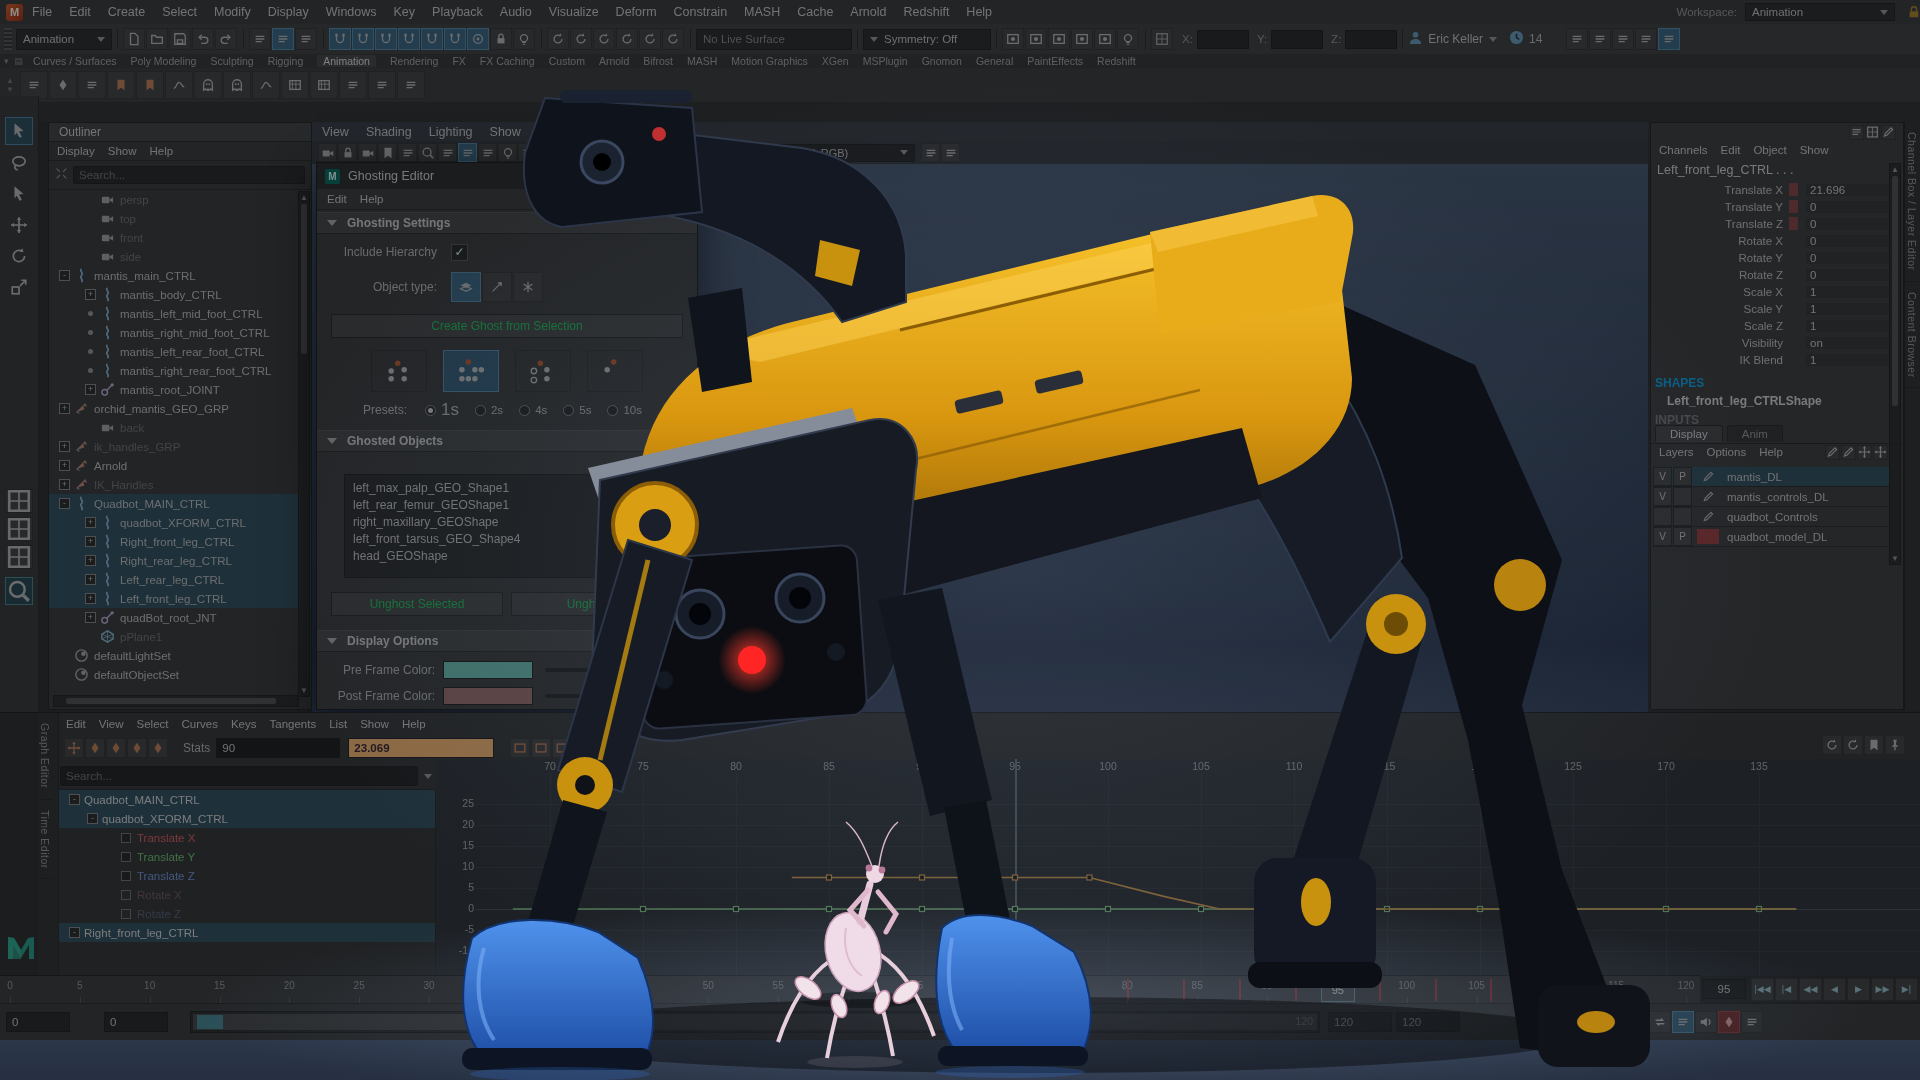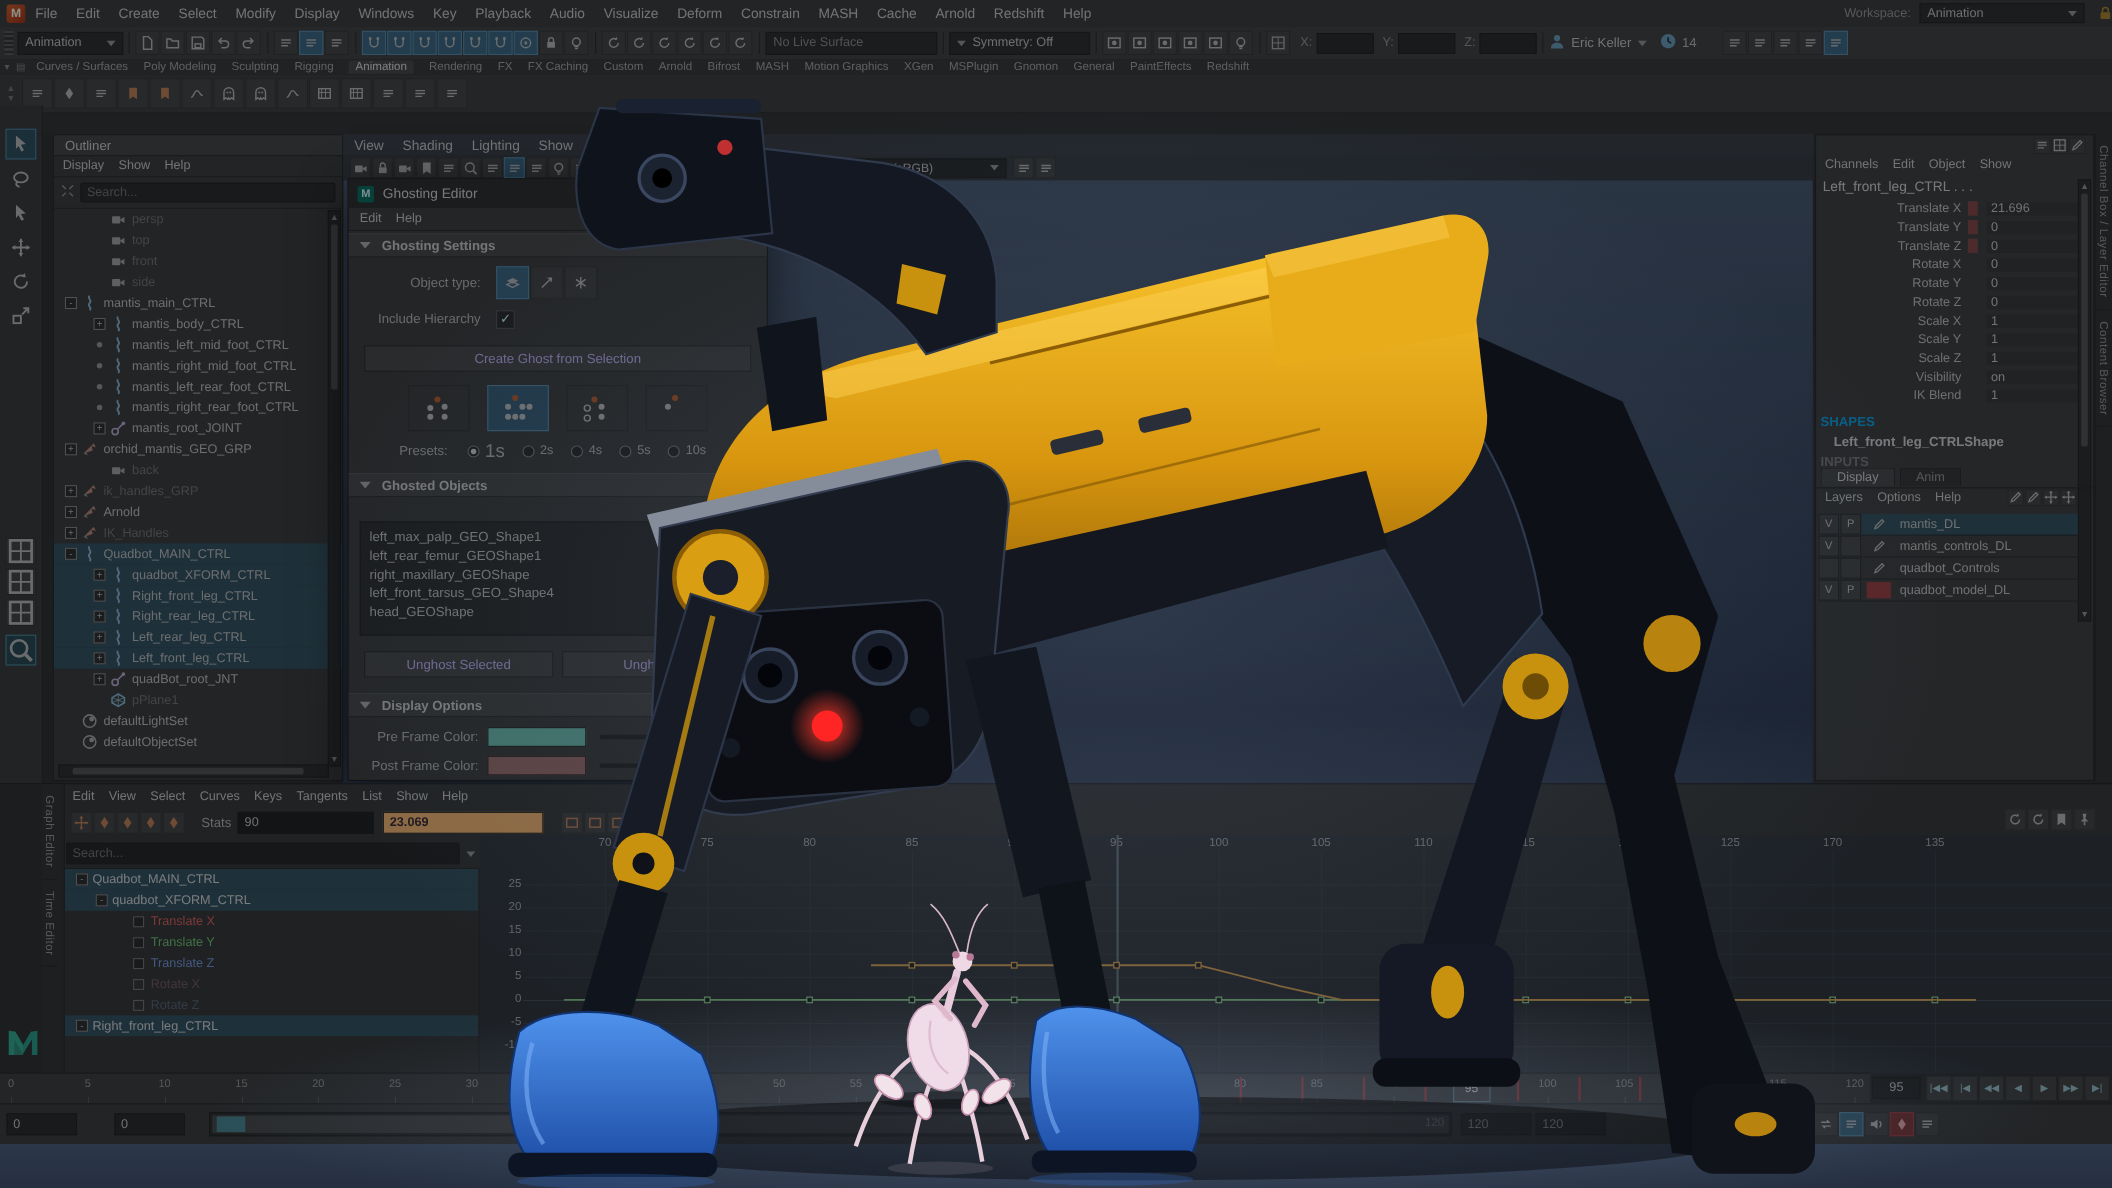--- a/index.html
+++ b/index.html
@@ -35,21 +35,21 @@
   .expander{width:11px;height:11px;border:1px solid #8a8a8a;color:#bbb;font-size:9px;line-height:9px;
             text-align:center;box-sizing:border-box;margin-right:4px;flex:none;background:#2e2e2e}
   .dotc{width:5px;height:5px;border-radius:50%;background:#9a9a9a;margin:0 7px 0 3px;flex:none}
   .oic{width:15px;height:15px;margin-right:5px;flex:none}
   .oic svg{width:15px;height:15px}
   
   .sechdr{background:#4a4a4a;border-top:1px solid #555;border-bottom:1px solid #2e2e2e;
           display:flex;align-items:center;padding:3px 10px;font-size:12px;color:#d0d0d0;font-weight:bold}
   .tri{width:0;height:0;border-left:5px solid transparent;border-right:5px solid transparent;
        border-top:6px solid #b0b0b0;margin-right:10px}
-  .gbtn{background:#4a4a4a;border:1px solid #2c2c2c;color:#c4b5fd;font-size:12px;text-align:center;
+  .gbtn{background:#4a4a4a;border:1px solid #2c2c2c;color:#22c55e;font-size:12px;text-align:center;
         display:flex;align-items:center;justify-content:center;box-sizing:border-box}
   .radio{width:11px;height:11px;border-radius:50%;border:1px solid #888;background:#2b2b2b;
          margin-right:5px;flex:none;position:relative;box-sizing:border-box}
   .radio.on:after{content:"";position:absolute;inset:2px;border-radius:50%;background:#d8d8d8}
   .slider{height:4px;background:#272727;border-radius:2px;position:relative}
   .knob{position:absolute;top:-6px;width:9px;height:16px;background:#9a9a9a;border:1px solid #555;border-radius:2px}
   
   .cbrow{height:17px;display:flex;align-items:center;font-size:11.5px}
   .cbname{width:132px;text-align:right;color:#c4c4c4;flex:none}
   .chip{width:9px;height:13px;margin-left:6px;flex:none}
@@ -899,45 +899,45 @@
     </div>
     <div class="bar" style="height:20px;padding-left:10px;border-bottom:1px solid #2c2c2c">
         <span class="mi sm">Edit</span>
         <span class="mi sm">Help</span>
       </div>
 
     <div class="sechdr" style="margin-top:2px">
       <span class="tri"></span>
       <span>Ghosting Settings</span>
     </div>
+    <div class="bar" style="height:24px;margin-top:6px">
+      <span style="width:120px;text-align:right;color:#bbb">Include Hierarchy</span>
+      <div style="width:15px;height:15px;background:#2b2b2b;border:1px solid #5a5a5a;margin-left:14px;color:#cfe;
+                  font-size:12px;line-height:14px;text-align:center">✓</div>
+    </div>
     <div class="bar" style="height:30px;margin-top:8px">
       <span style="width:120px;text-align:right;color:#bbb">Object type:</span>
       <div class="bar" style="margin-left:14px">
           <span class="tile on" style="width: 30px; height: 30px;">
             <svg viewBox="0 0 16 16">
               <path d="M2 6l6-3 6 3-6 3z" fill="#bdbdbd"></path>
               <path d="M2 10l6-3 6 3-6 3z" fill="none" stroke="#bdbdbd" stroke-width="1.5"></path>
             </svg>
           </span>
           <span class="tile" style="width: 30px; height: 30px;">
             <svg viewBox="0 0 16 16">
               <path d="M3 13L13 3M13 3l-4 .5M13 3l-.5 4" fill="none" stroke="#bdbdbd" stroke-width="1.5"></path>
             </svg>
           </span>
           <span class="tile" style="width: 30px; height: 30px;">
             <svg viewBox="0 0 16 16">
               <path d="M8 2v12M3 4.5l10 7M13 4.5l-10 7" fill="none" stroke="#bdbdbd" stroke-width="1.5"></path>
             </svg>
           </span>
         </div>
-    </div>
-    <div class="bar" style="height:24px;margin-top:6px">
-      <span style="width:120px;text-align:right;color:#bbb">Include Hierarchy</span>
-      <div style="width:15px;height:15px;background:#2b2b2b;border:1px solid #5a5a5a;margin-left:14px;color:#cfe;
-                  font-size:12px;line-height:14px;text-align:center">✓</div>
     </div>
     <div class="gbtn" style="margin:12px 14px 0;height:24px">
         <span>Create Ghost from Selection</span>
       </div>
     <div class="bar" id="ghost-pattern-row" style="height:46px;margin-top:10px;justify-content:center">
         <div style="width: 54px; height: 40px; margin: 0px 8px; display: flex; align-items: center; justify-content: center; background: rgb(63, 63, 63); border: 1px solid rgb(52, 52, 52);">
           <svg width="44" height="26" viewBox="0 0 24 20">
             <circle cx="6" cy="10" r="2.1" fill="#c2c2c2"></circle>
             <circle cx="11" cy="4" r="2.1" fill="#c06030"></circle>
             <circle cx="16" cy="9" r="2.1" fill="#c2c2c2"></circle>
@@ -995,21 +995,21 @@
             <span class="radio"></span>
             <span style="font-size: 11.5px; color: rgb(187, 187, 187);">10s</span>
           </span>
         </div>
     </div>
 
     <div class="sechdr" style="margin-top:10px">
       <span class="tri"></span>
       <span>Ghosted Objects</span>
     </div>
-    <div id="ghost-objects-list" style="margin:22px 10px 0;height:92px;background:#2e2e2e;border:1px solid #242424;padding:5px 8px;
+    <div id="ghost-objects-list" style="margin:22px 27px 0;height:92px;background:#2e2e2e;border:1px solid #242424;padding:5px 8px;
                 font-size:12px;color:#c6c6c6;line-height:17px">
         <div>left_max_palp_GEO_Shape1</div>
         <div>left_rear_femur_GEOShape1</div>
         <div>right_maxillary_GEOShape</div>
         <div>left_front_tarsus_GEO_Shape4</div>
         <div>head_GEOShape</div>
       </div>
     <div class="bar" style="margin:14px 14px 0">
       <div class="gbtn" style="flex:1;height:24px;margin-right:8px">
         <span>Unghost Selected</span>

